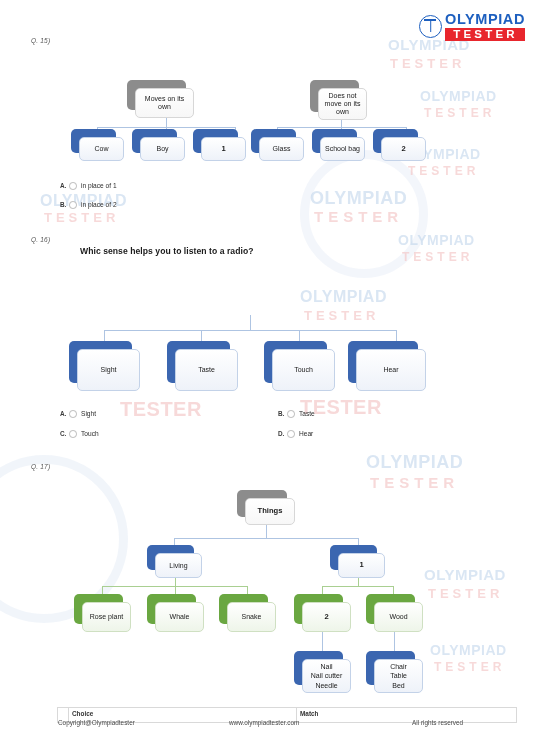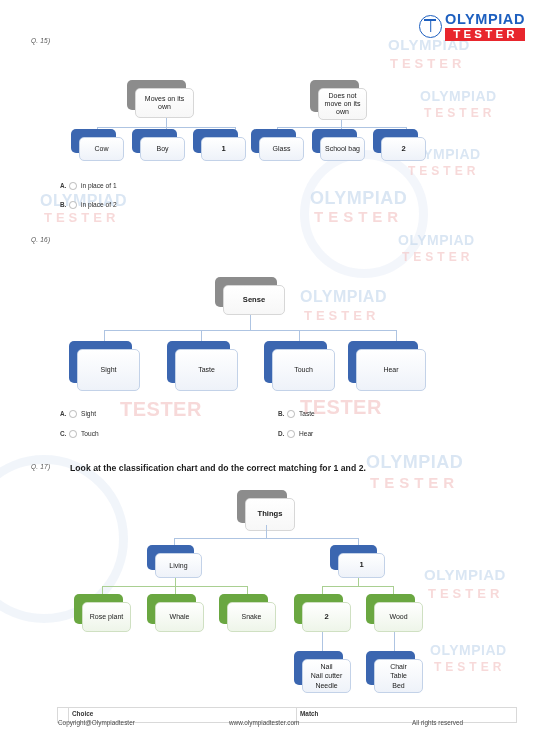--- a/index.html
+++ b/index.html
@@ -201,27 +201,22 @@
     <span class="radio"></span>
     <span class="opt-t">in place of 1</span>
   </div>
   <div class="opt" style="left:60px;top:201px;">
     <span class="opt-l">B.</span>
     <span class="radio"></span>
     <span class="opt-t">in place of 2</span>
   </div>
 
   <div class="qnum" style="left:31px;top:236px;">Q. 16)</div>
-
-  <div class="node" style="left:215px;top:277px;width:70px;height:38px;">
-    <div class="shadow sh-gray"></div>
-    <div class="face fc-gray">
-      <div class="ntxt b">Sense</div>
-    </div>
-  </div>
+  <div class="qtext" style="left:80px;top:246px;">Whic sense helps you to listen to a radio?</div>
+
 
   <div class="ln ln-b" style="left:250px;top:315px;width:1px;height:15px;"></div>
   <div class="ln ln-b" style="left:104px;top:330px;width:293px;height:1px;"></div>
   <div class="ln ln-b" style="left:104px;top:330px;width:1px;height:13px;"></div>
   <div class="ln ln-b" style="left:201px;top:330px;width:1px;height:13px;"></div>
   <div class="ln ln-b" style="left:299px;top:330px;width:1px;height:13px;"></div>
   <div class="ln ln-b" style="left:396px;top:330px;width:1px;height:13px;"></div>
 
   <div class="node" style="left:69px;top:341px;width:71px;height:50px;">
     <div class="shadow sh-blue"></div>
@@ -263,23 +258,22 @@
     <span class="radio"></span>
     <span class="opt-t">Touch</span>
   </div>
   <div class="opt" style="left:278px;top:430px;">
     <span class="opt-l">D.</span>
     <span class="radio"></span>
     <span class="opt-t">Hear</span>
   </div>
 
   <div class="qnum" style="left:31px;top:463px;">Q. 17)</div>
-  <div class="qtext" style="left:70px;top:463px;">Look at the classification chart and do the correct matching for 1 and 2.</div>
-
-  <div class="node" style="left:237px;top:490px;width:58px;height:41px;">
+
+  <div class="node" style="left:237px;top:490px;width:58px;height:35px;">
     <div class="shadow sh-gray"></div>
     <div class="face fc-gray">
       <div class="ntxt b">Things</div>
     </div>
   </div>
 
   <div class="ln ln-b" style="left:266px;top:525px;width:1px;height:13px;"></div>
   <div class="ln ln-b" style="left:174px;top:538px;width:185px;height:1px;"></div>
   <div class="ln ln-b" style="left:174px;top:538px;width:1px;height:9px;"></div>
   <div class="ln ln-b" style="left:358px;top:538px;width:1px;height:9px;"></div>

